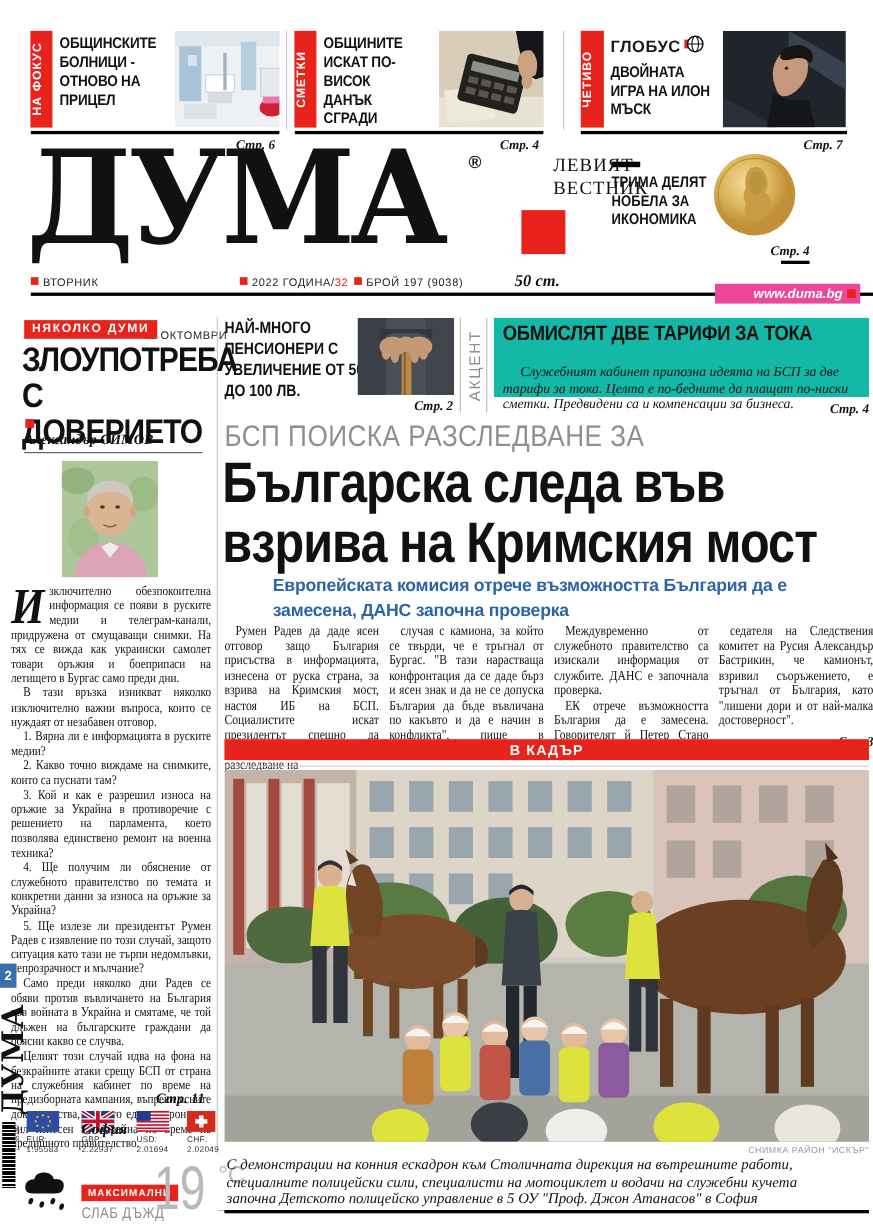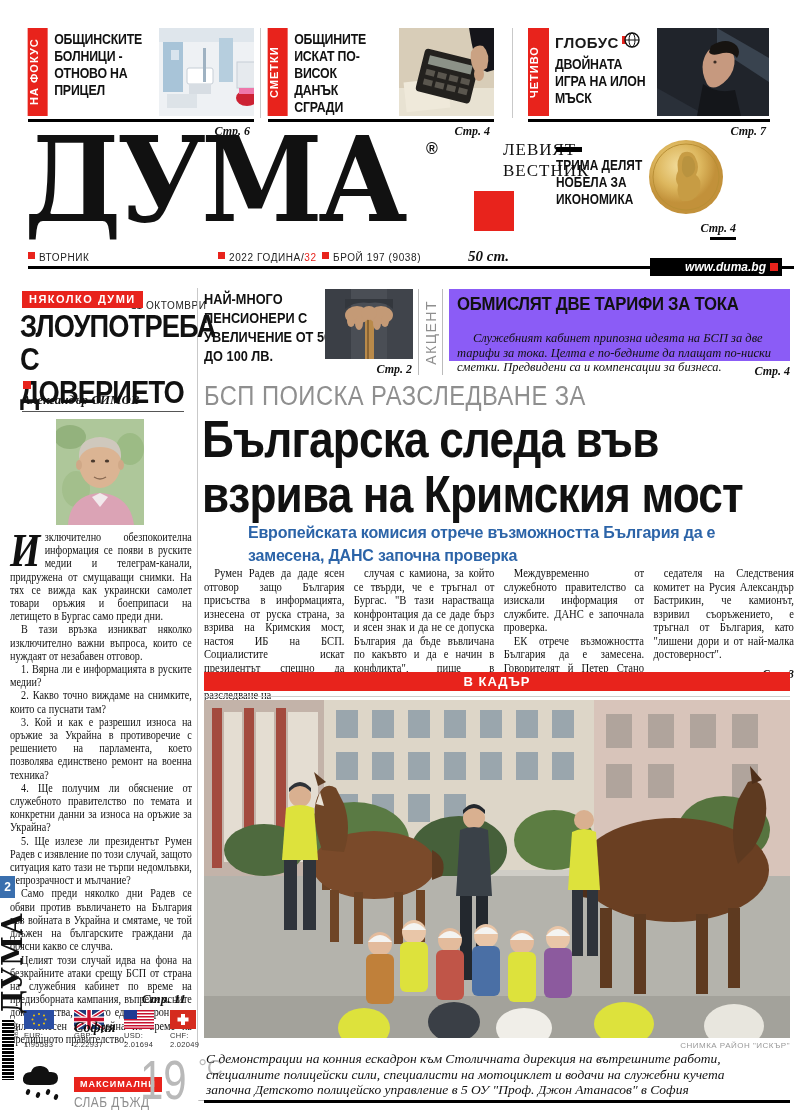--- a/index.html
+++ b/index.html
@@ -47,21 +47,21 @@
   .nb-rule { position:absolute; left:710px; top:237px; width:26px; height:3px; background:#000; }
 
   
   .dl-item { position:absolute; top:252px; font-size:10px; letter-spacing:0.6px; color:#222;
              display:flex; gap:4px; }
   .bullet { display:inline-block; width:7px; height:7px; background:#e8231c; }
   .red { color:#e8231c; }
   .dl-price { position:absolute; left:468px; top:248px; font-family:"Liberation Serif", serif;
               font-style:italic; font-weight:bold; font-size:15px; }
   .dl-rule { position:absolute; left:28px; top:266px; width:766px; height:3px; background:#000; }
-  .site-box { position:absolute; left:650px; top:258px; width:132px; height:18px; background:#000000;
+  .site-box { position:absolute; left:650px; top:258px; width:132px; height:18px; background:#ec4899;
     color:#fff; display:flex; align-items:center; justify-content:flex-end; gap:4px;
     padding-right:4px; font-style:italic; font-weight:bold; font-size:12px; cursor:pointer; }
   .site-box .bullet { width:8px; height:8px; }
 
   .col-sep { position:absolute; left:197px; top:288px; width:1px; height:760px; background:#c9c9c9; }
 
   
   .op-label { position:absolute; left:22px; top:291px; background:#e8231c; color:#fff;
     font-weight:bold; font-size:11px; letter-spacing:1.5px; padding:2px 7px 3px; }
   .op-title { position:absolute; left:20px; top:310px; width:205px;
@@ -114,21 +114,21 @@
     font-size:15px; line-height:19px; transform:scaleX(0.85); transform-origin:0 0; }
   .pens-img { position:absolute; left:325px; top:289px; width:88px; height:70px; overflow:hidden; }
   .pens-page { position:absolute; left:340px; top:362px; width:72px; text-align:right;
     font-family:"Liberation Serif", serif; font-style:italic; font-weight:bold; font-size:12px; }
   .accent-box { position:absolute; left:418px; top:289px; width:25px; height:86px;
     border-left:1px solid #bbb; border-right:1px solid #bbb;
     display:flex; align-items:center; justify-content:center; }
   .accent-label { writing-mode:vertical-rl; transform:rotate(180deg); color:#8f8f8f;
     font-size:14px; letter-spacing:1.5px; }
   .accent-gray { position:absolute; left:449px; top:289px; width:341px; height:72px;
-    background:#8b5cf6; padding:4px 8px; }
+    background:#14b8a6; padding:4px 8px; }
   .accent-title { font-weight:bold; font-size:19px; letter-spacing:-0.3px;
     transform:scaleX(0.88); transform-origin:0 0; width:380px; }
   .accent-text { font-family:"Liberation Serif", serif; font-style:italic; font-size:12.5px;
     line-height:14.5px; margin-top:16px; text-indent:16px; }
   .accent-page { position:absolute; left:720px; top:364px; width:70px; text-align:right;
     font-family:"Liberation Serif", serif; font-style:italic; font-weight:bold; font-size:12px; }
 
   
   .kicker { position:absolute; left:204px; top:381px; color:#8f8f8f; font-size:27px;
     letter-spacing:0.5px; transform:scaleX(0.88); transform-origin:0 0; white-space:nowrap; }

